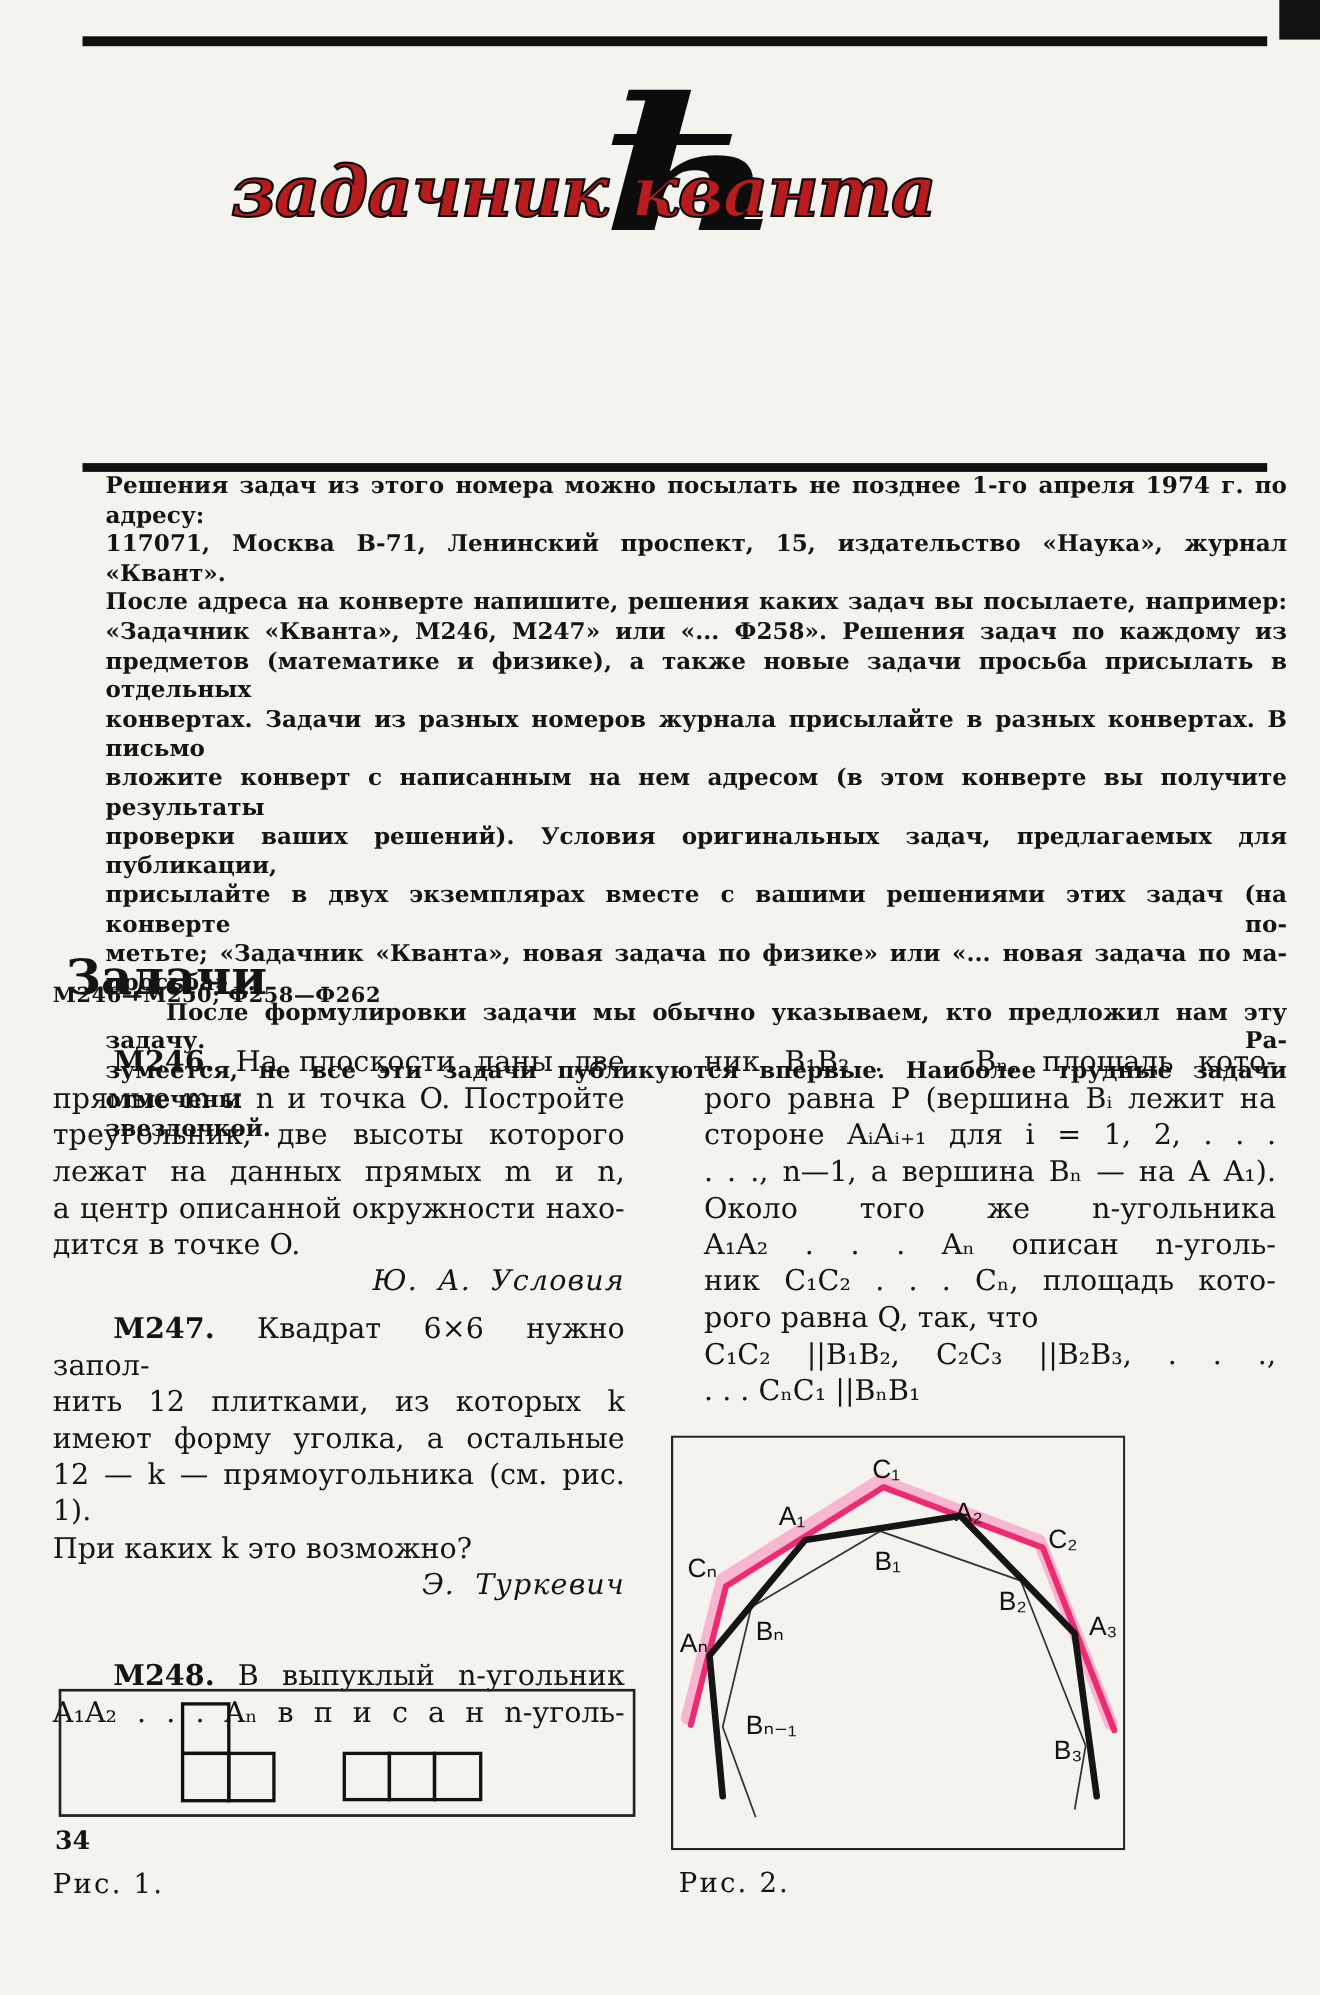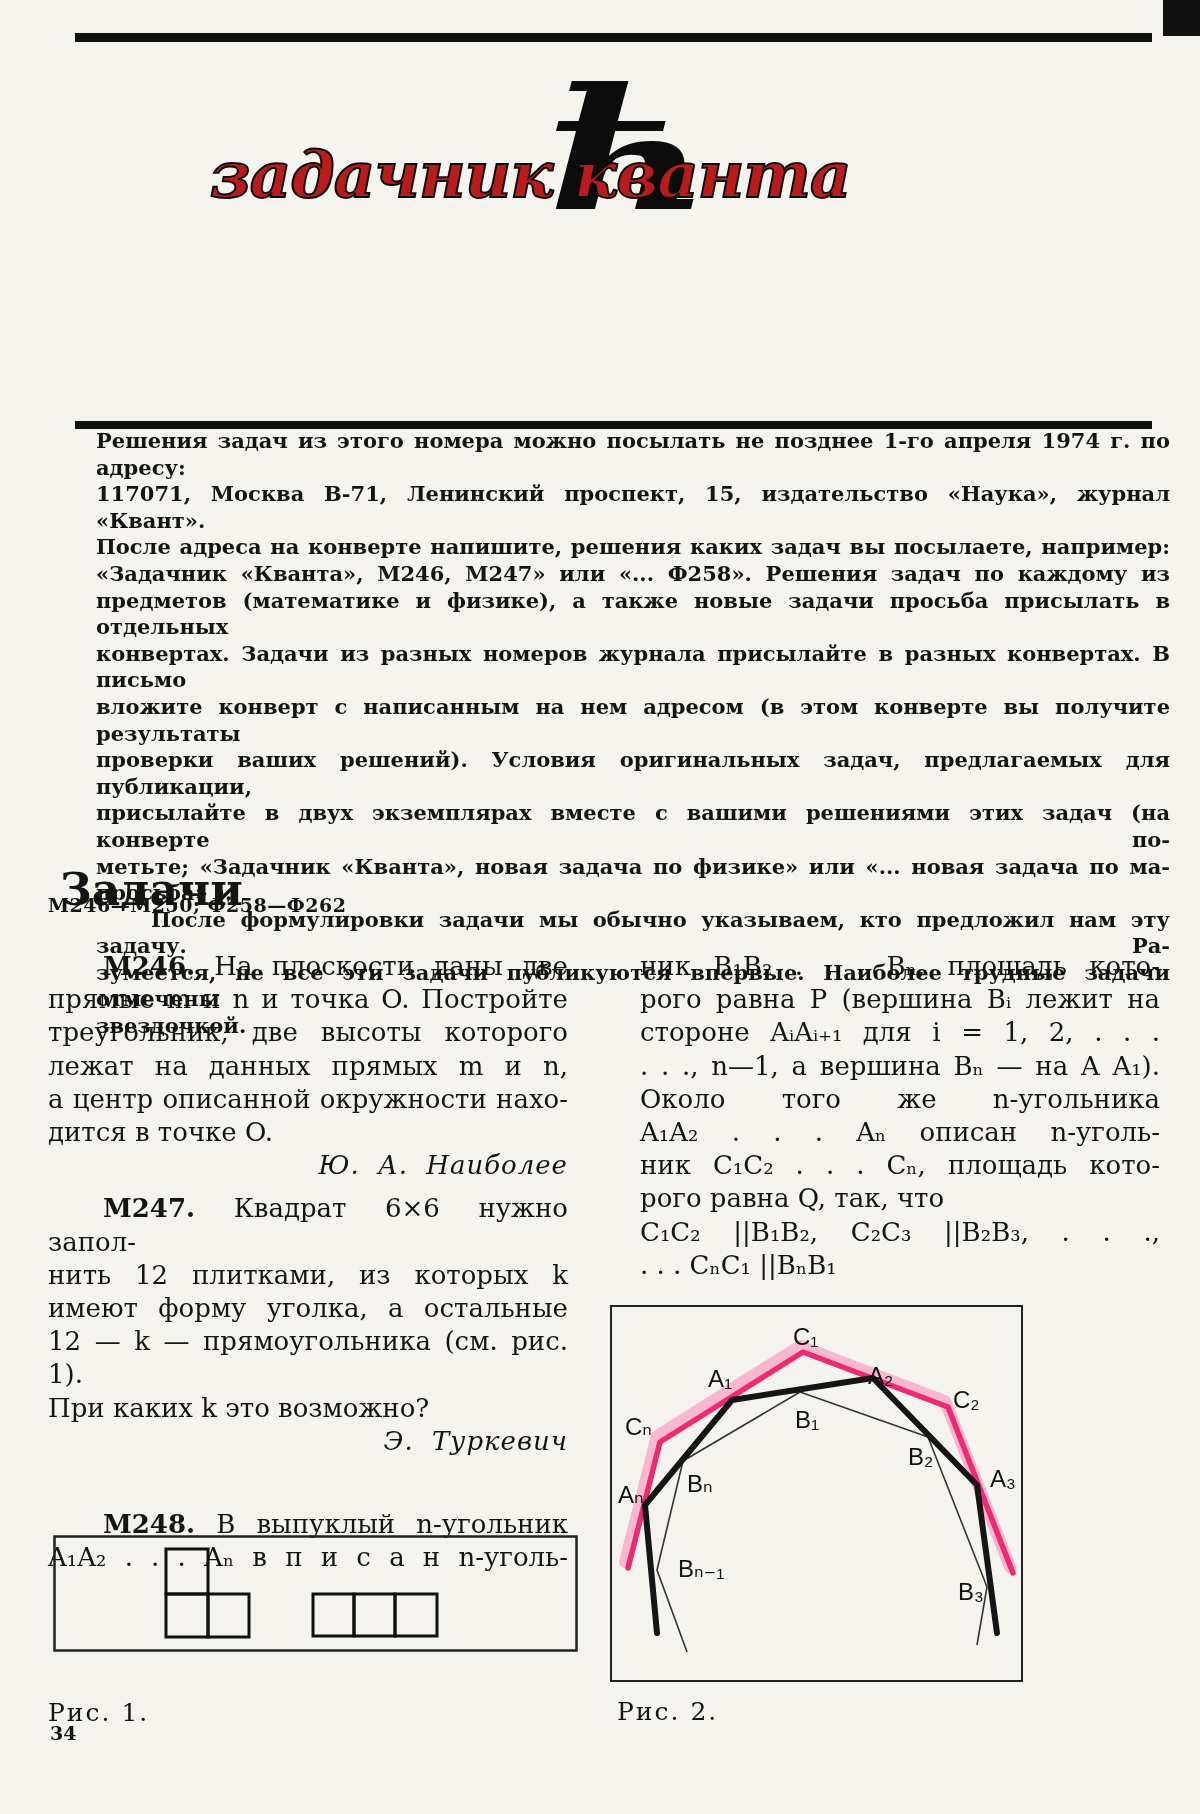--- a/index.html
+++ b/index.html
@@ -54,22 +54,22 @@
   .figure{position:absolute;}
   .fig1{left:53px;top:1535px;width:525px;height:117px;}
   .fig2{left:610px;top:1305px;width:413px;height:377px;
         font-family:"Liberation Sans","DejaVu Sans",sans-serif;}
   .fig2 .plabel{position:absolute;font-size:24px;color:#111;line-height:1;}
   .figcap{position:absolute;font-size:25px;letter-spacing:2px;}
   .fig1-cap{left:48px;top:1698px;}
   .fig2-cap{left:617px;top:1697px;}
 
   .page-number{
-    position:absolute;left:50px;top:1722px;
-    font-weight:bold;font-size:19px;
+    position:absolute;left:50px;top:1660px;
+    font-weight:bold;font-size:23px;
   }
 </style>
 </head>
 <body>
 
 <div class="page">
 
   <div class="rule rule-top"></div>
   <div class="corner-tab"></div>
 
@@ -104,21 +104,21 @@
 
   <div class="col col-left">
     <div class="indent-first">
         <div class="tline"><b>М246.</b> На плоскости даны две</div>
         <div class="tline">прямые m и n и точка O. Постройте</div>
         <div class="tline">треугольник, две высоты которого</div>
         <div class="tline">лежат на данных прямых m и n,</div>
         <div class="tline">а центр описанной окружности нахо-</div>
         <div class="tline nojust">дится в точке O.</div>
       </div>
-    <div class="author">Ю. А. Наиболее</div>
+    <div class="author">Ю. А. Условия</div>
     <div class="m247 indent-first">
         <div class="tline"><b>М247.</b> Квадрат 6×6 нужно запол-</div>
         <div class="tline">нить 12 плитками, из которых k</div>
         <div class="tline">имеют форму уголка, а остальные</div>
         <div class="tline">12 — k — прямоугольника (см. рис. 1).</div>
         <div class="tline nojust">При каких k это возможно?</div>
       </div>
     <div class="author">Э. Туркевич</div>
     <div class="m248 indent-first">
         <div class="tline"><b>М248.</b> В выпуклый n-угольник</div>

